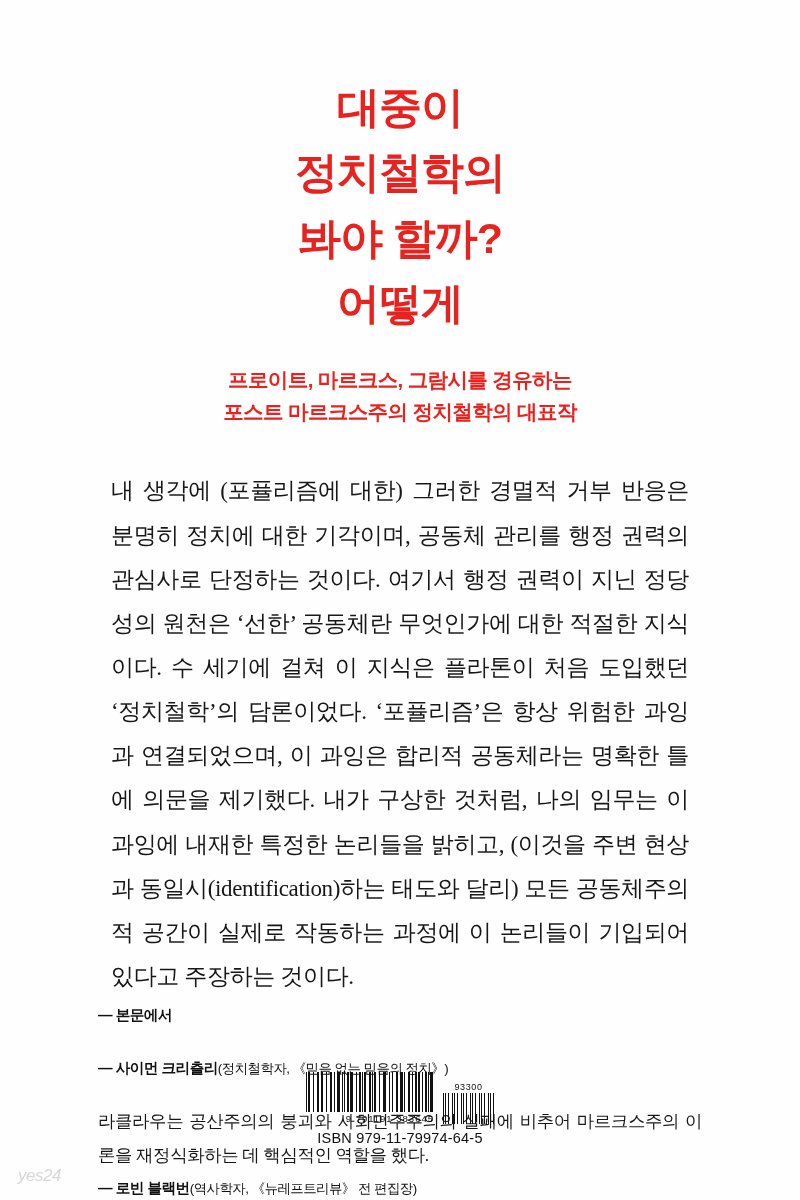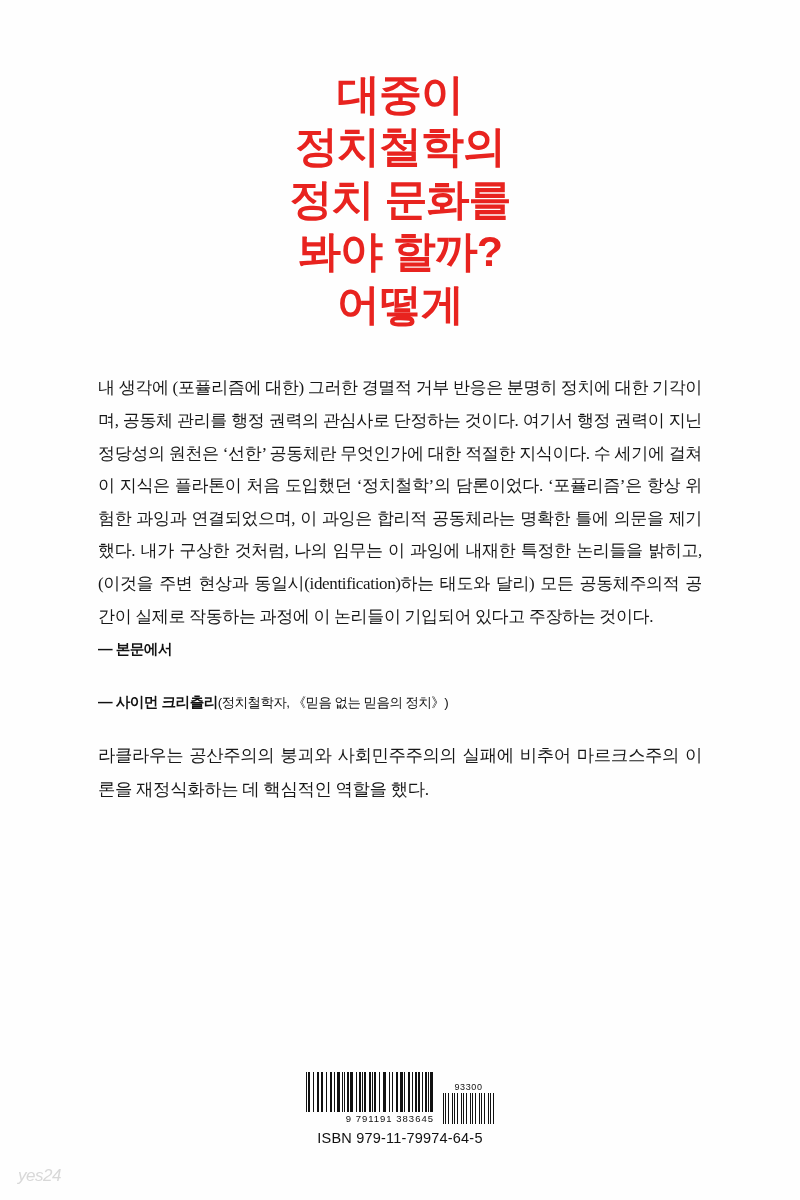--- a/index.html
+++ b/index.html
@@ -27,20 +27,21 @@
     padding-top: 68px;
     color: #e8231f;
     font-family: "Liberation Sans", sans-serif;
     font-weight: bold;
     font-size: 43px;
     line-height: 1.22;
     letter-spacing: -1px;
   }
   .headline .hl-line {
     display: block;
+    margin-top: 13px;
   }
 
   
   .subtitle {
     text-align: center;
     margin-top: 34px;
     color: #e8231f;
     font-family: "Liberation Sans", sans-serif;
     font-weight: bold;
     font-size: 20.5px;
@@ -50,25 +51,25 @@
   .subtitle .st-line {
     display: block;
   }
 
   
   .body-wrap {
     margin: 42px 98px 0 98px;
     color: #171717;
   }
   .para {
-    font-size: 17px;
+    font-size: 23px;
     line-height: 1.92;
     text-align: justify;
     letter-spacing: -0.35px;
-    margin: 0;
+    margin: 13px;
   }
   .para.excerpt {
     margin-bottom: 6px;
   }
   .attrib {
     font-family: "Liberation Sans", sans-serif;
     font-size: 14.6px;
     font-weight: bold;
     letter-spacing: -0.5px;
     margin: 7px 0 0 0;
@@ -166,40 +167,46 @@
   }
 </style>
 </head>
 <body>
 
 <div class="page">
 
   <div class="headline">
     <span class="hl-line">대중이</span>
     <span class="hl-line">정치철학의</span>
-    <span class="hl-line">정치 문화를</span>
     <span class="hl-line">봐야 할까?</span>
     <span class="hl-line">어떻게</span>
   </div>
 
+  <div class="subtitle">
+    <span class="st-line">프로이트, 마르크스, 그람시를 경유하는</span>
+    <span class="st-line">포스트 마르크스주의 정치철학의 대표작</span>
+  </div>
 
   <div class="body-wrap">
 
     <p class="para excerpt">내 생각에 (포퓰리즘에 대한) 그러한 경멸적 거부 반응은 분명히 정치에 대한 기각이며, 공동체 관리를 행정 권력의 관심사로 단정하는 것이다. 여기서 행정 권력이 지닌 정당성의 원천은 ‘선한’ 공동체란 무엇인가에 대한 적절한 지식이다. 수 세기에 걸쳐 이 지식은 플라톤이 처음 도입했던 ‘정치철학’의 담론이었다. ‘포퓰리즘’은 항상 위험한 과잉과 연결되었으며, 이 과잉은 합리적 공동체라는 명확한 틀에 의문을 제기했다. 내가 구상한 것처럼, 나의 임무는 이 과잉에 내재한 특정한 논리들을 밝히고, (이것을 주변 현상과 동일시(identification)하는 태도와 달리) 모든 공동체주의적 공간이 실제로 작동하는 과정에 이 논리들이 기입되어 있다고 주장하는 것이다.</p>
     <p class="attrib">— 본문에서</p>
 
     <div class="block-gap"></div>
 
     <p class="attrib">
       <span>— 사이먼 크리츨리</span><span class="role">(정치철학자, 《믿음 없는 믿음의 정치》)</span>
     </p>
 
     <div class="block-gap"></div>
 
     <p class="quote-para">라클라우는 공산주의의 붕괴와 사회민주주의의 실패에 비추어 마르크스주의 이론을 재정식화하는 데 핵심적인 역할을 했다.</p>
+    <p class="attrib">
+      <span>— 로빈 블랙번</span><span class="role">(역사학자, 《뉴레프트리뷰》 전 편집장)</span>
+    </p>
 
   </div>
 
 
   <div class="barcode-area">
     <div class="barcode-row">
       <div class="bc">
         <div class="bc-bars" id="bars-main">
             <span style="width:1px"></span>
             <span style="width:1px;background:transparent"></span>

